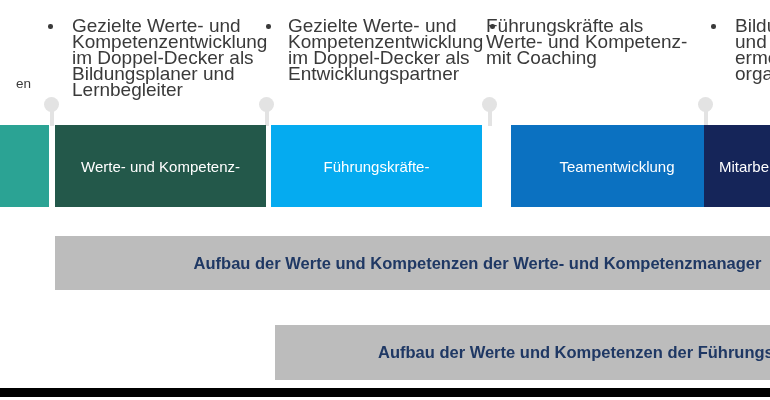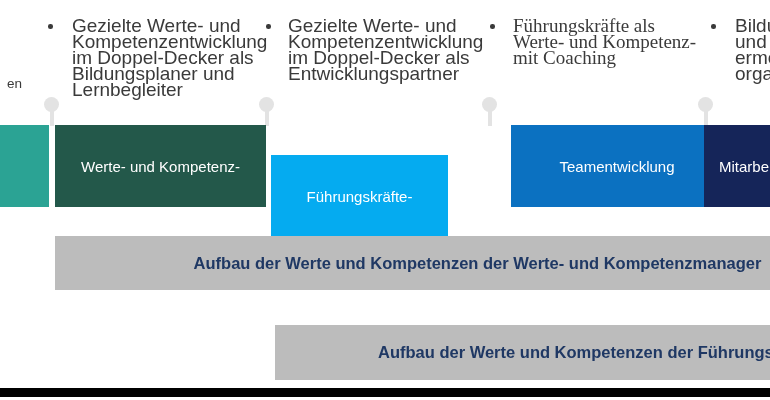--- a/index.html
+++ b/index.html
@@ -4,33 +4,33 @@
 <style>
   html,body{margin:0;padding:0;background:#fff;}
   #canvas{
     position:relative;width:770px;height:400px;overflow:hidden;background:#ffffff;
     font-family:"Liberation Sans", sans-serif;
   }
   
   .bullet-col{position:absolute;top:18px;color:#3a3a3a;font-size:19px;line-height:16px;}
   .bullet-line{display:block;white-space:nowrap;}
   .bullet-dot{position:absolute;width:4.5px;height:4.5px;border-radius:50%;background:#3a3a3a;top:24px;}
-  .left-fragment{position:absolute;left:7px;top:76px;color:#3a3a3a;font-size:13.5px;}
+  .left-fragment{position:absolute;left:16px;top:76px;color:#3a3a3a;font-size:13.5px;}
   
   .conn-circle{position:absolute;width:15px;height:15px;border-radius:50%;background:#e3e3e3;top:97px;}
   .conn-stem{position:absolute;width:3.5px;top:109px;height:17px;background:#e3e3e3;}
   
   .phase-box{
     position:absolute;top:125px;height:82px;display:flex;flex-direction:column;
     align-items:center;justify-content:center;color:#ffffff;font-size:15px;font-weight:500;
     line-height:19px;text-align:center;
   }
   .box-teal{left:0;width:49px;background:#2ba394;}
   .box-green{left:55px;width:211px;background:#23584a;}
-  .box-lblue{left:271px;width:177px;background:#05abf0;margin-top:30px;}
+  .box-lblue{left:271px;width:211px;background:#05abf0;}
   .box-blue{left:487px;width:212px;background:#0b71c1;margin-left:24px;}
   .box-navy{left:704px;width:211px;background:#152559;align-items:flex-start;padding-left:15px;box-sizing:border-box;}
   .box-navy .box-line{white-space:nowrap;}
   
   .gray-bar{
     position:absolute;background:#bcbcbc;display:flex;align-items:center;
     color:#1f3864;font-weight:bold;font-size:16.5px;white-space:nowrap;
   }
   .bar-1{left:55px;top:236px;width:845px;height:54px;justify-content:center;}
   .bar-2{left:275px;top:325px;width:655px;height:55px;justify-content:flex-start;padding-left:103px;box-sizing:border-box;}
@@ -55,21 +55,21 @@
 
   <span class="bullet-dot" style="left:266px;"></span>
   <div class="bullet-col" style="left:288px;">
     <span class="bullet-line">Gezielte Werte- und</span>
     <span class="bullet-line">Kompetenzentwicklung</span>
     <span class="bullet-line">im Doppel-Decker als</span>
     <span class="bullet-line">Entwicklungspartner</span>
   </div>
 
   <span class="bullet-dot" style="left:490px;"></span>
-  <div class="bullet-col" style="left:513px;font-family:Liberation Serif, serif;">
+  <div class="bullet-col" style="left:486px;">
     <span class="bullet-line">Führungskräfte als</span>
     <span class="bullet-line">Werte- und Kompetenz-</span>
     <span class="bullet-line">mit Coaching</span>
   </div>
 
   <span class="bullet-dot" style="left:711px;"></span>
   <div class="bullet-col" style="left:735px;">
     <span class="bullet-line">Bildun</span>
     <span class="bullet-line">und Le</span>
     <span class="bullet-line">ermög</span>

